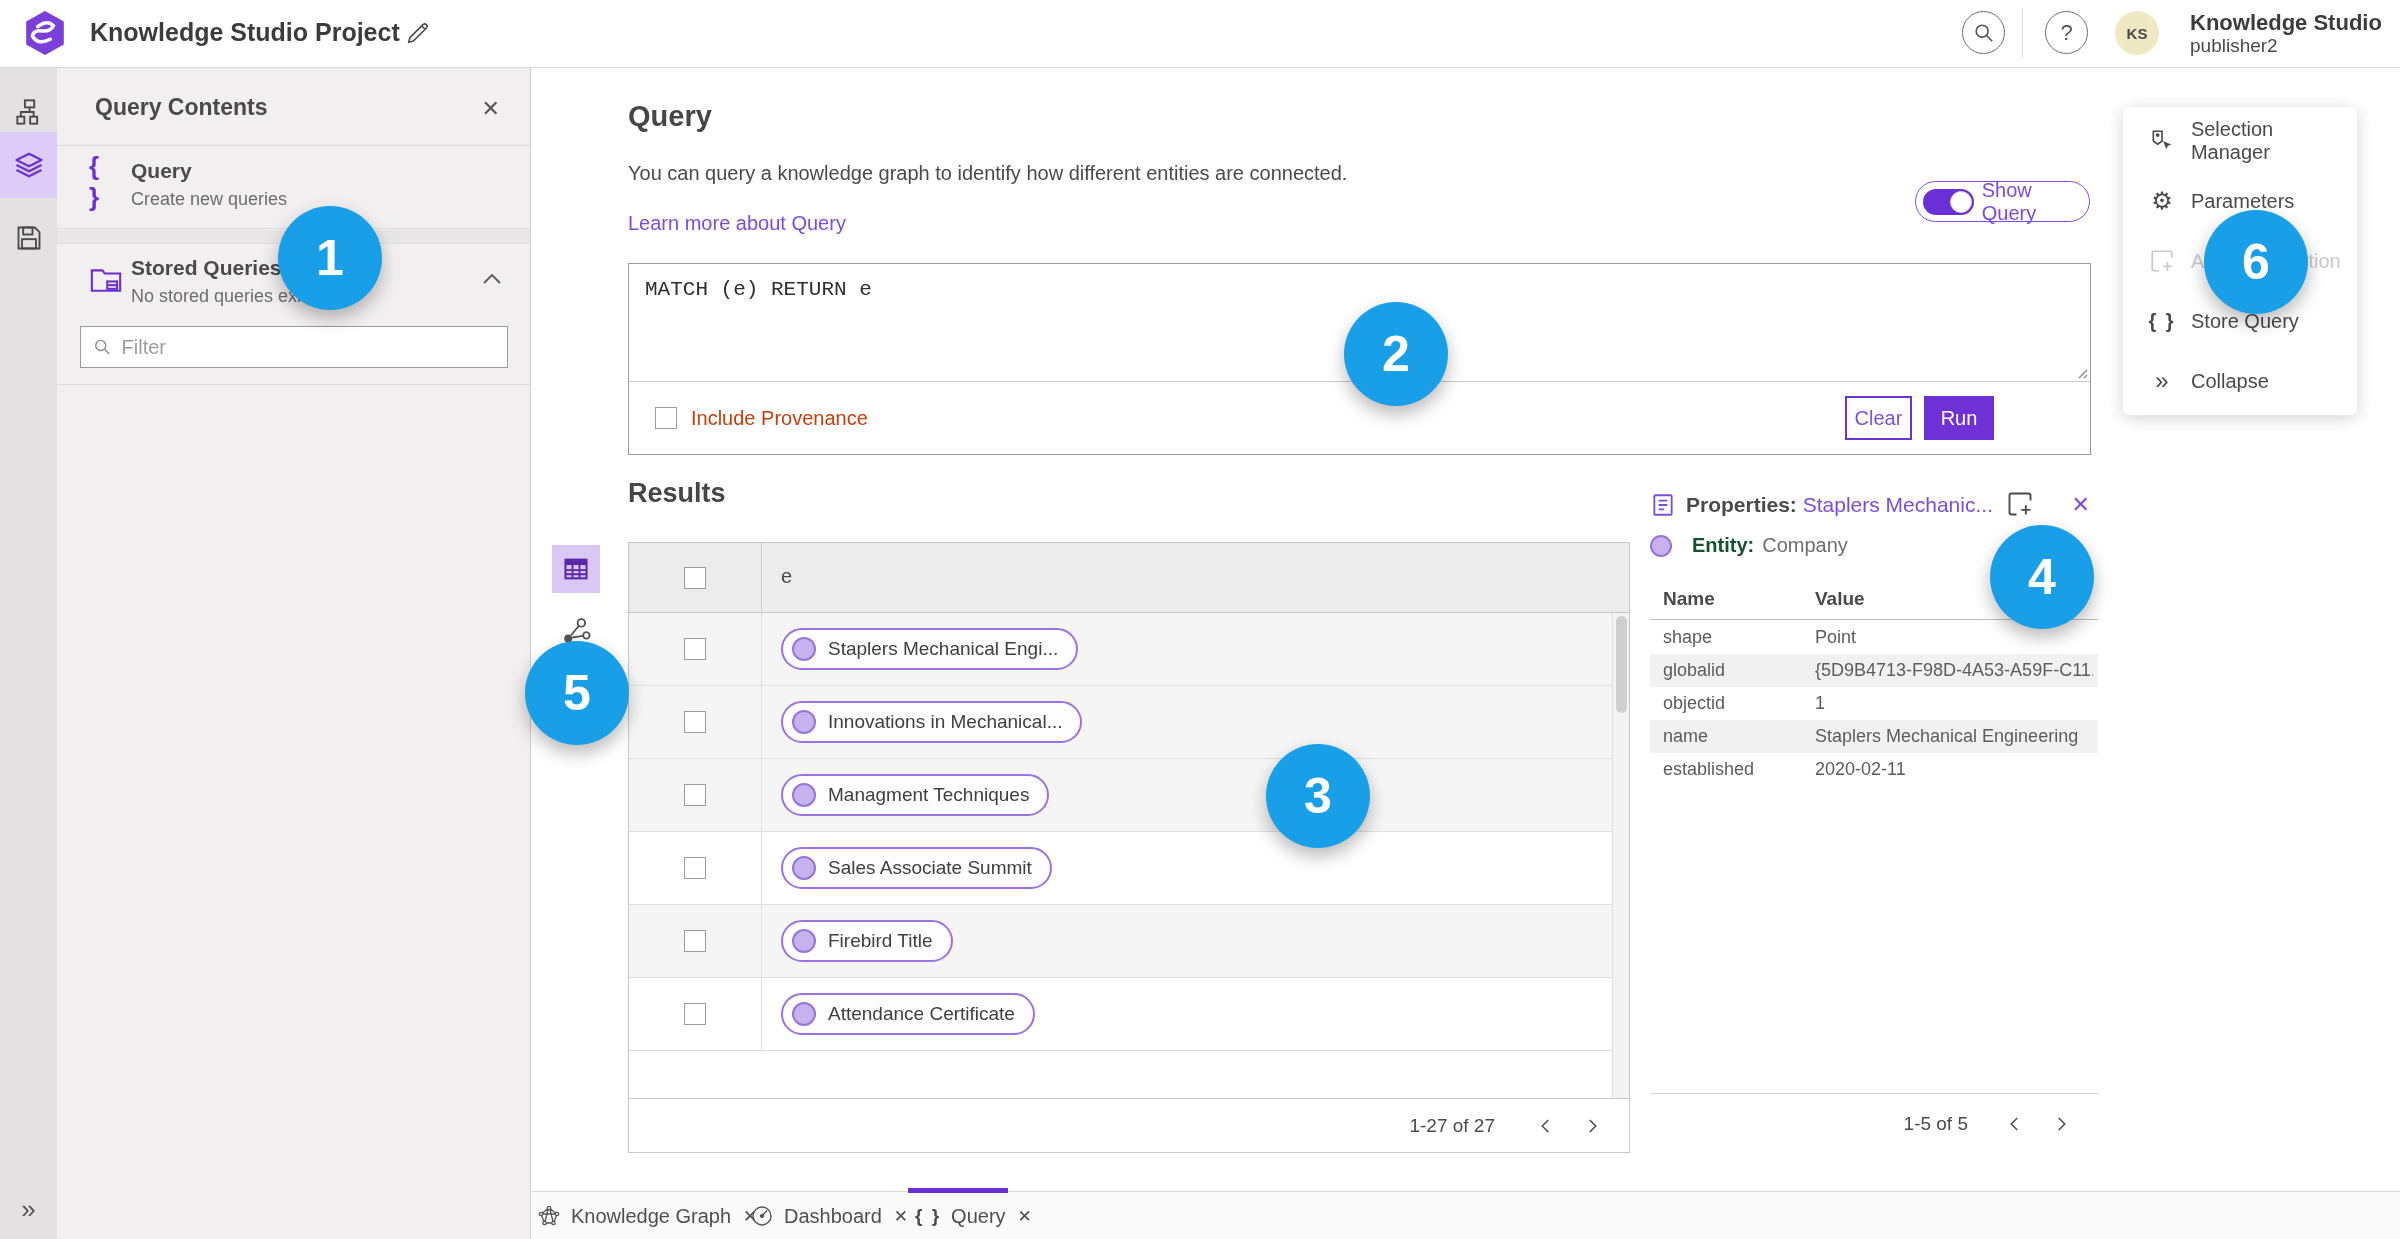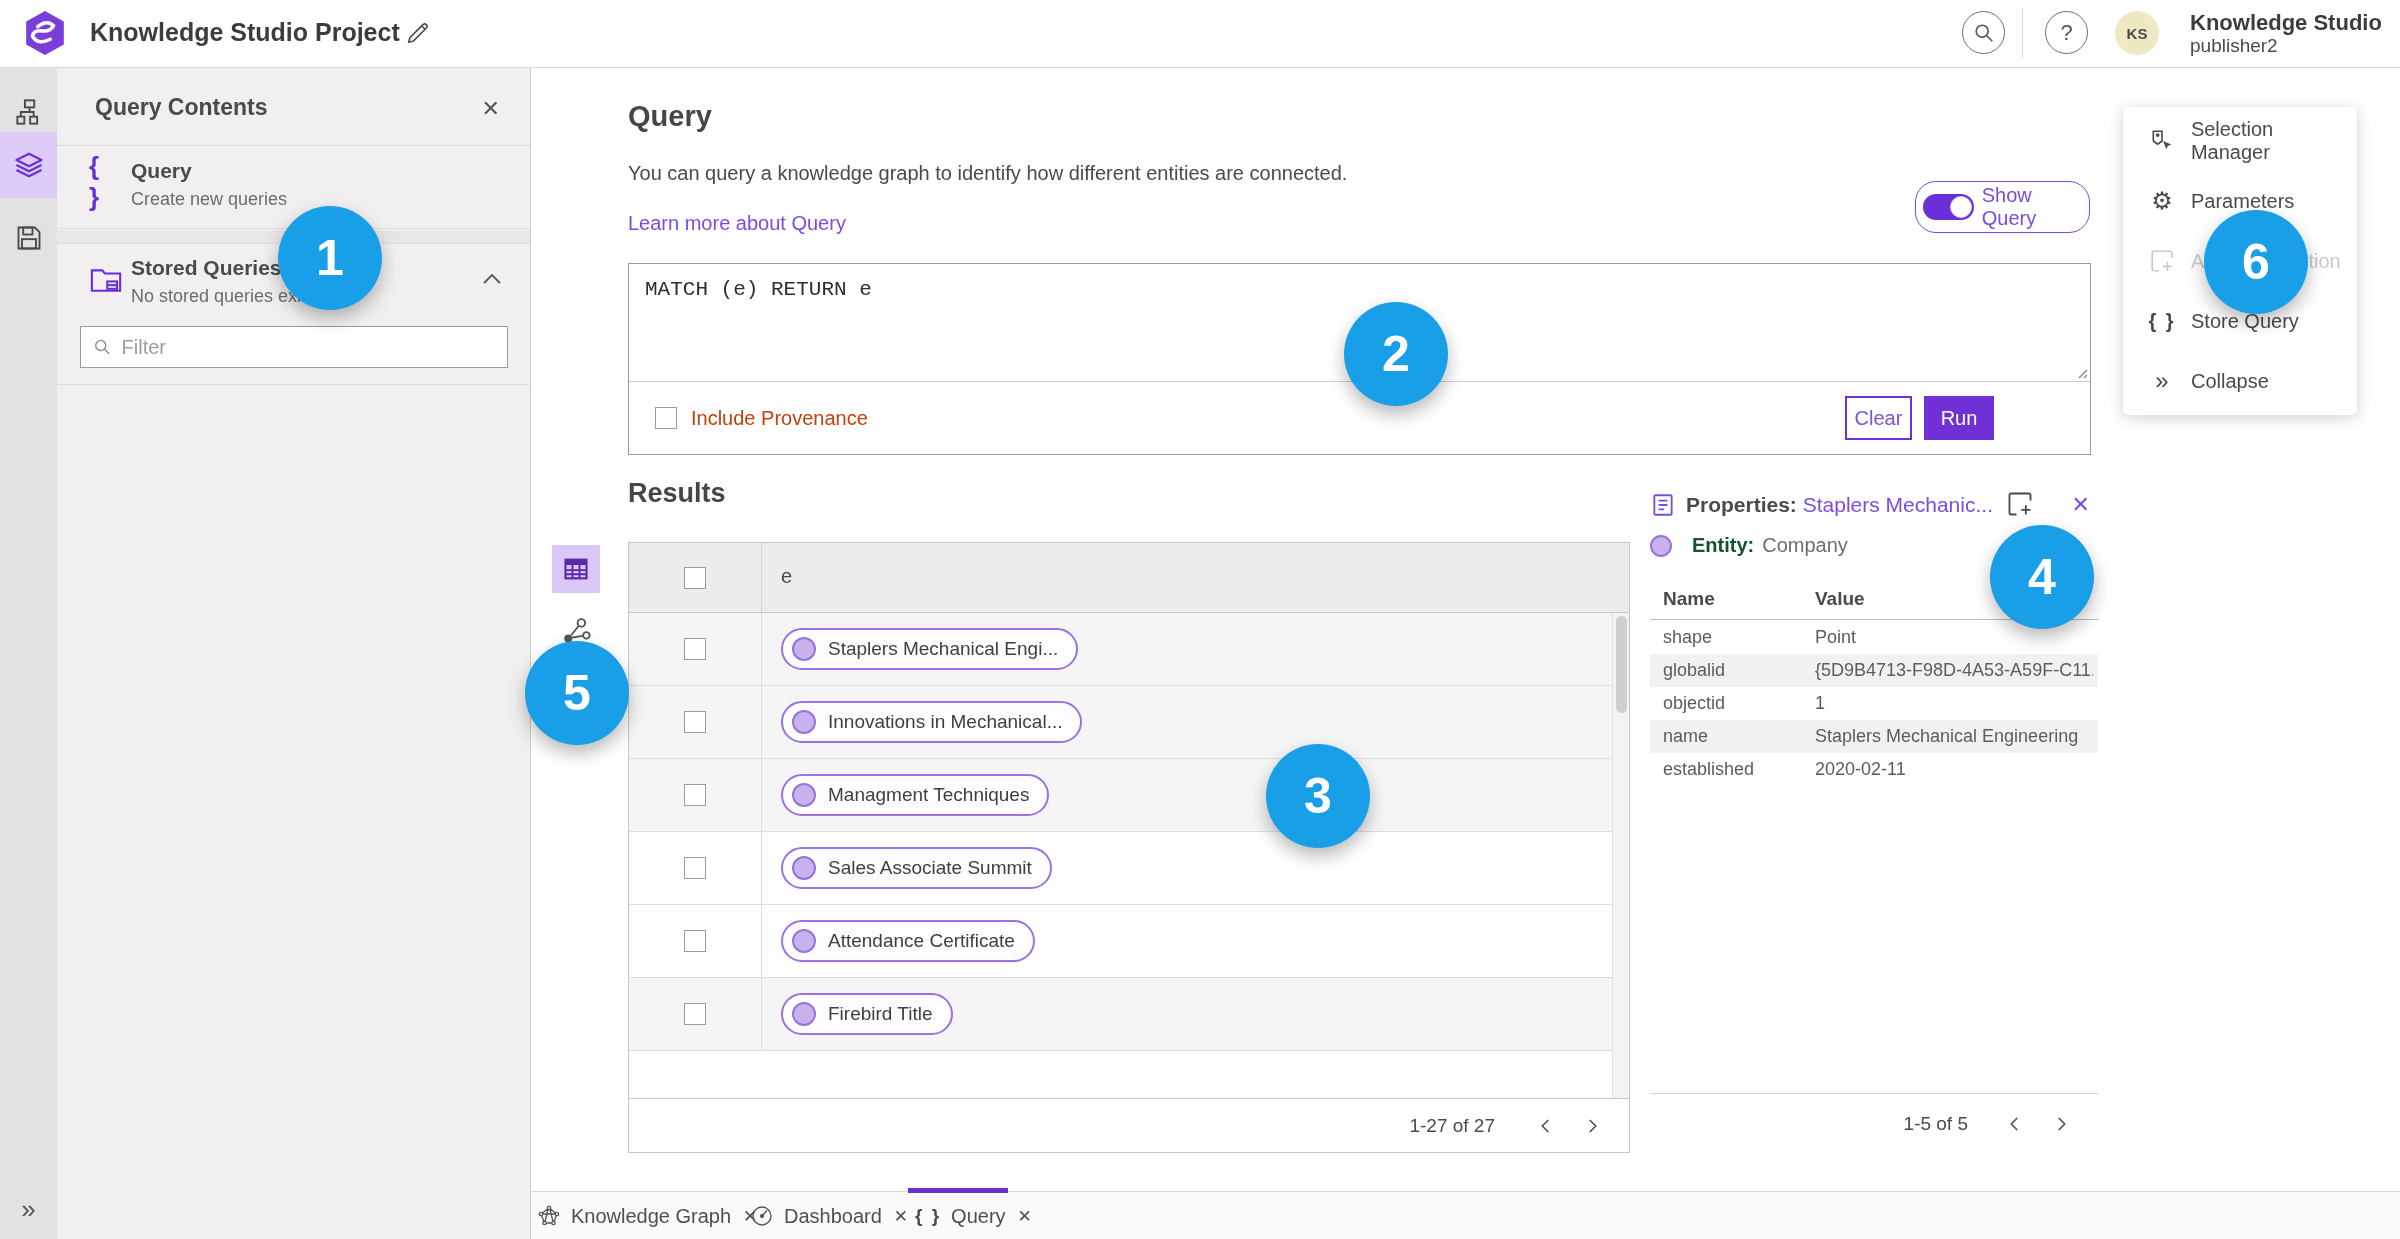--- a/index.html
+++ b/index.html
@@ -61,21 +61,21 @@
                 border:1px solid #9a9a9a; display:flex; align-items:center; padding:0 12px; }
   .filter-box input { border:none; outline:none; font-size:20px; color:#4a4a4a; width:100%;
                       font-family:"Liberation Sans",sans-serif; background:transparent; margin-left:10px; }
   .filter-box input::placeholder { color:#9c9c9c; }
   .lp-section-end { position:absolute; left:0; top:316px; width:100%; height:1px; background:#dcdcdc; }
 
   
   .q-heading { left:628px; top:100px; font-size:29px; font-weight:bold; color:#464646; }
   .q-desc { left:628px; top:162px; font-size:20px; color:#4a4a4a; }
   .q-link { left:628px; top:212px; font-size:20px; color:#7b4ce0; cursor:pointer; }
-  .show-query { left:1915px; top:181px; width:175px; height:52px; border:1.5px solid #7d4ae0;
+  .show-query { left:1915px; top:181px; width:175px; height:41px; border:1.5px solid #7d4ae0;
                 border-radius:21px; display:flex; align-items:center; padding-left:7px; background:#fff; }
   .toggle-track { width:52px; height:26px; border-radius:13px; background:#6a2fd6; position:relative; }
   .toggle-knob { position:absolute; right:2px; top:2px; width:22px; height:22px; border-radius:50%;
                  background:#fff; border:1px solid #d9cef5; }
   .show-query-label { margin-left:8px; font-size:20px; color:#7d4ae0; }
 
   .code-box { left:628px; top:263px; width:1463px; height:192px; border:1px solid #9a9a9a; background:#fff; }
   .code-area { position:absolute; left:0; top:0; width:100%; height:118px; border-bottom:1px solid #cccccc; }
   .code-text { position:absolute; left:16px; top:14px; font-family:"Liberation Mono","DejaVu Sans Mono",monospace;
                font-size:21px; color:#2e2e2e; white-space:pre; }
@@ -360,36 +360,36 @@
     </div>
     <div class="rt-row">
       <div class="rt-col1">
           <span class="checkbox"></span>
         </div>
       <div class="pill">
           <span class="entity-dot"></span>
           <span class="pill-label">Sales Associate Summit</span>
         </div>
     </div>
+    <div class="rt-row alt">
+      <div class="rt-col1">
+          <span class="checkbox"></span>
+        </div>
+      <div class="pill">
+          <span class="entity-dot"></span>
+          <span class="pill-label">Firebird Title</span>
+        </div>
+    </div>
     <div class="rt-row">
       <div class="rt-col1">
           <span class="checkbox"></span>
         </div>
       <div class="pill">
           <span class="entity-dot"></span>
           <span class="pill-label">Attendance Certificate</span>
-        </div>
-    </div>
-    <div class="rt-row alt">
-      <div class="rt-col1">
-          <span class="checkbox"></span>
-        </div>
-      <div class="pill">
-          <span class="entity-dot"></span>
-          <span class="pill-label">Firebird Title</span>
         </div>
     </div>
   </div>
   <div class="rt-scrollbar">
     <div class="rt-thumb"></div>
   </div>
   <div class="rt-footer">
     <span class="page-text">1-27 of 27</span>
     <div class="page-chevrons" style="margin-left:28px; margin-right:14px;">
       <div class="chev-btn">

